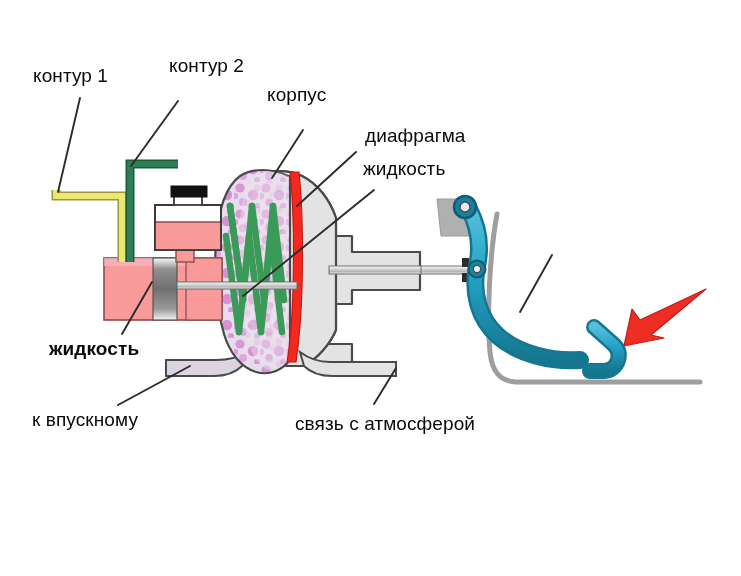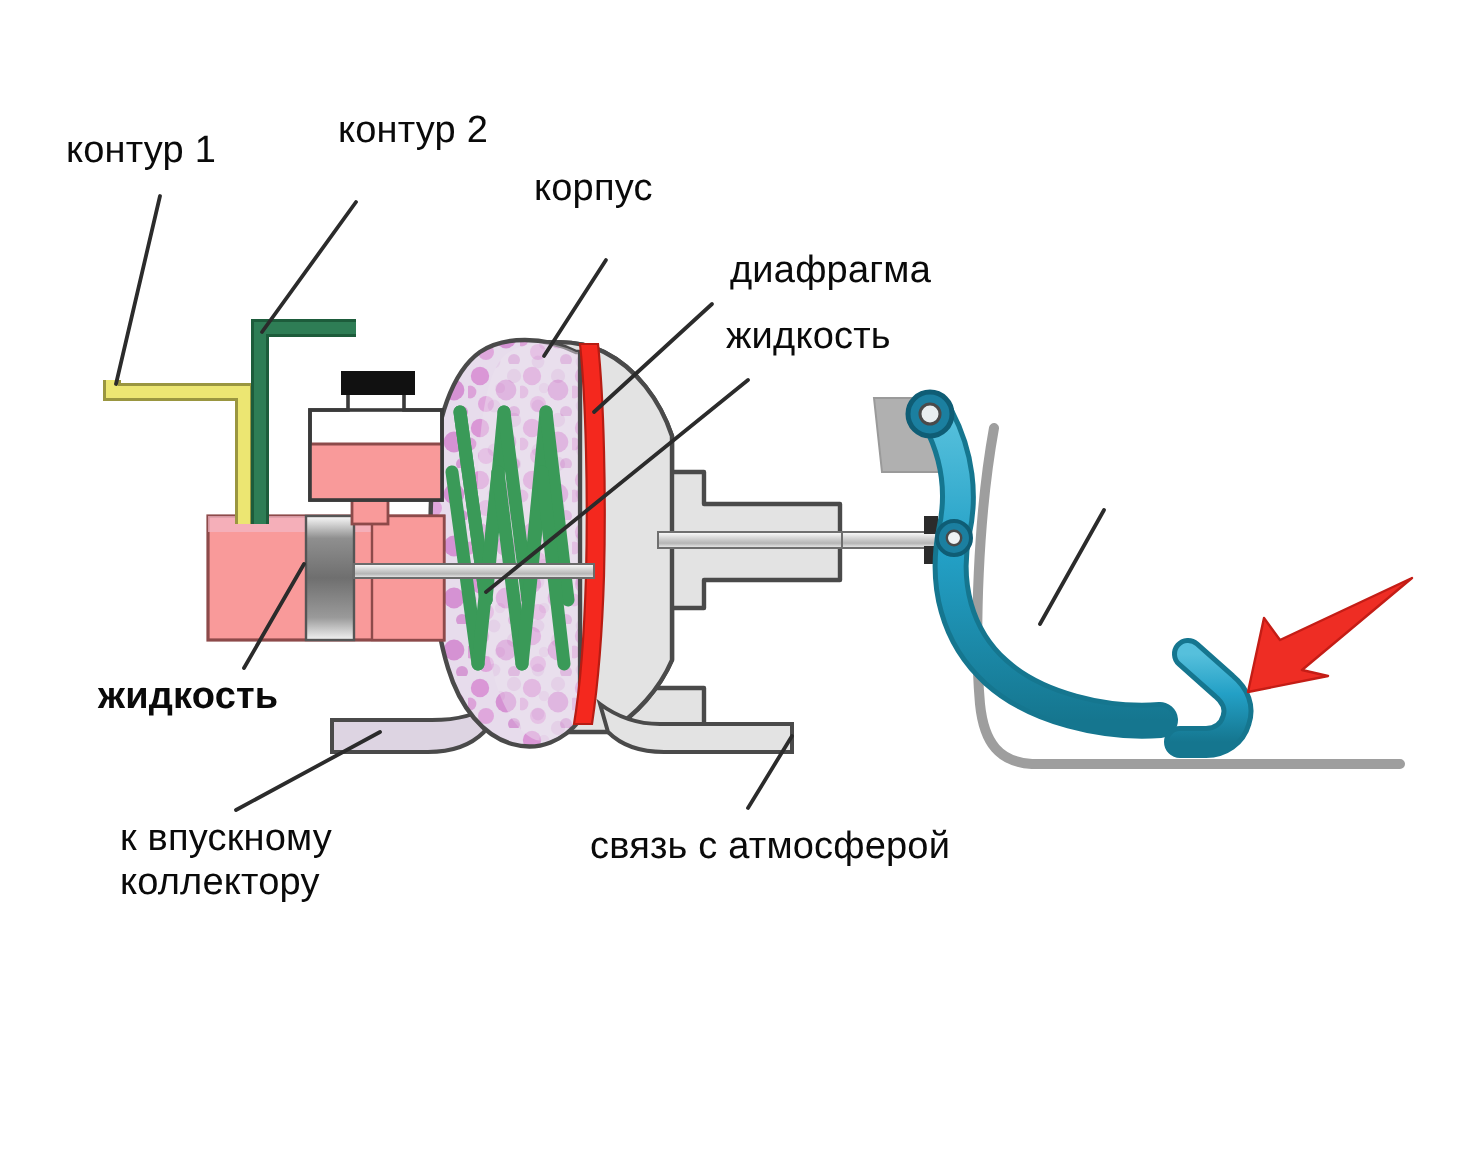--- a/index.html
+++ b/index.html
@@ -207,20 +207,19 @@
 
   <div class="lbl" style="left:267px; top:84px;">корпус</div>
 
   <div class="lbl" style="left:339px; top:125px;margin-left:26px;">диафрагма</div>
 
   <div class="lbl" style="left:363px; top:158px;">жидкость</div>
 
 
   <div class="lbl" style="left:49px; top:338px;font-weight:bold;">жидкость</div>
 
-  <div class="lbl two-line" style="left:60px; top:409px; width:190px;">
+  <div class="lbl two-line" style="left:32px; top:409px; width:190px;">
     <div>к впускному</div>
-    <div>коллектору</div>
   </div>
 
   <div class="lbl" style="left:295px; top:413px;">связь с атмосферой</div>
 
 </div>
 
 </body></html>

